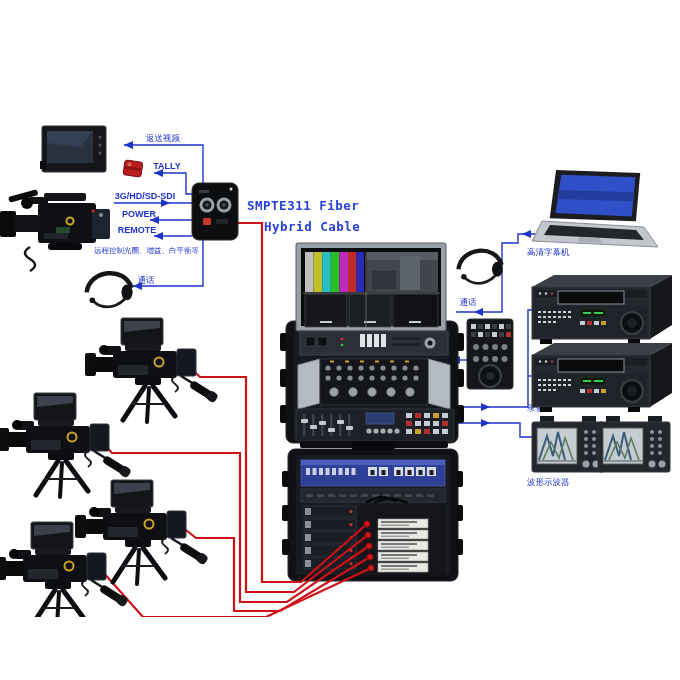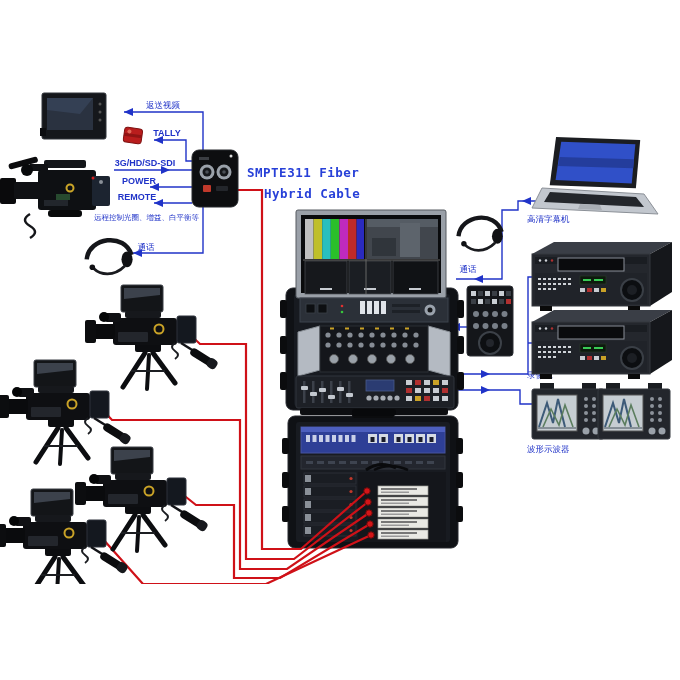--- a/index.html
+++ b/index.html
@@ -1,17 +1,17 @@
 <!DOCTYPE html>
 <html><head>
 <meta charset="utf-8">
 <style>
   html,body{margin:0;padding:0;background:#ffffff;}
   .stage{position:relative;width:680px;height:584px;background:#ffffff;overflow:hidden;
-         font-family:"Liberation Sans","DejaVu Sans",sans-serif;}
+         font-family:"Liberation Sans","DejaVu Sans",sans-serif;margin-top:33px;}
   svg{position:absolute;left:0;top:0;}
   .lbl-cn{font-family:"DejaVu Sans","Liberation Sans",sans-serif;font-size:8.5px;fill:#2033c8;}
   .lbl-cn-sm{font-family:"DejaVu Sans","Liberation Sans",sans-serif;font-size:7.5px;fill:#2033c8;}
   .lbl-en{font-family:"Liberation Sans",sans-serif;font-size:9px;font-weight:bold;fill:#2033c8;}
   .ttl{font-family:"DejaVu Sans Mono","Liberation Mono",monospace;font-size:12.5px;font-weight:bold;
        letter-spacing:.5px;fill:#2740d8;}
   .bline{stroke:#2033c8;stroke-width:1.4;fill:none;}
   .barrow{fill:#2033c8;}
   .rcable{stroke:#cf1118;stroke-width:2.2;fill:none;}
 </style>

